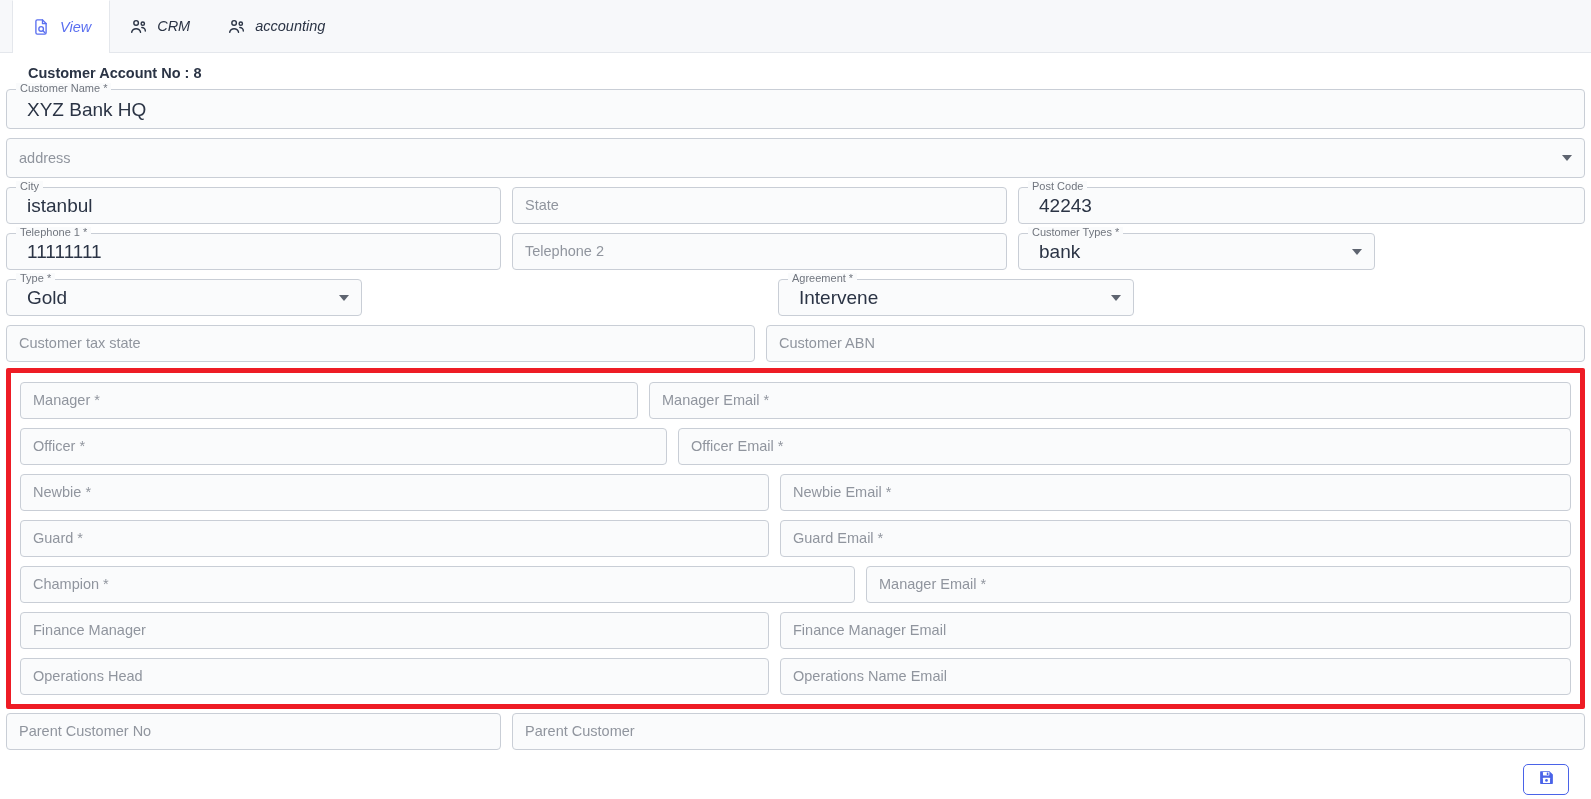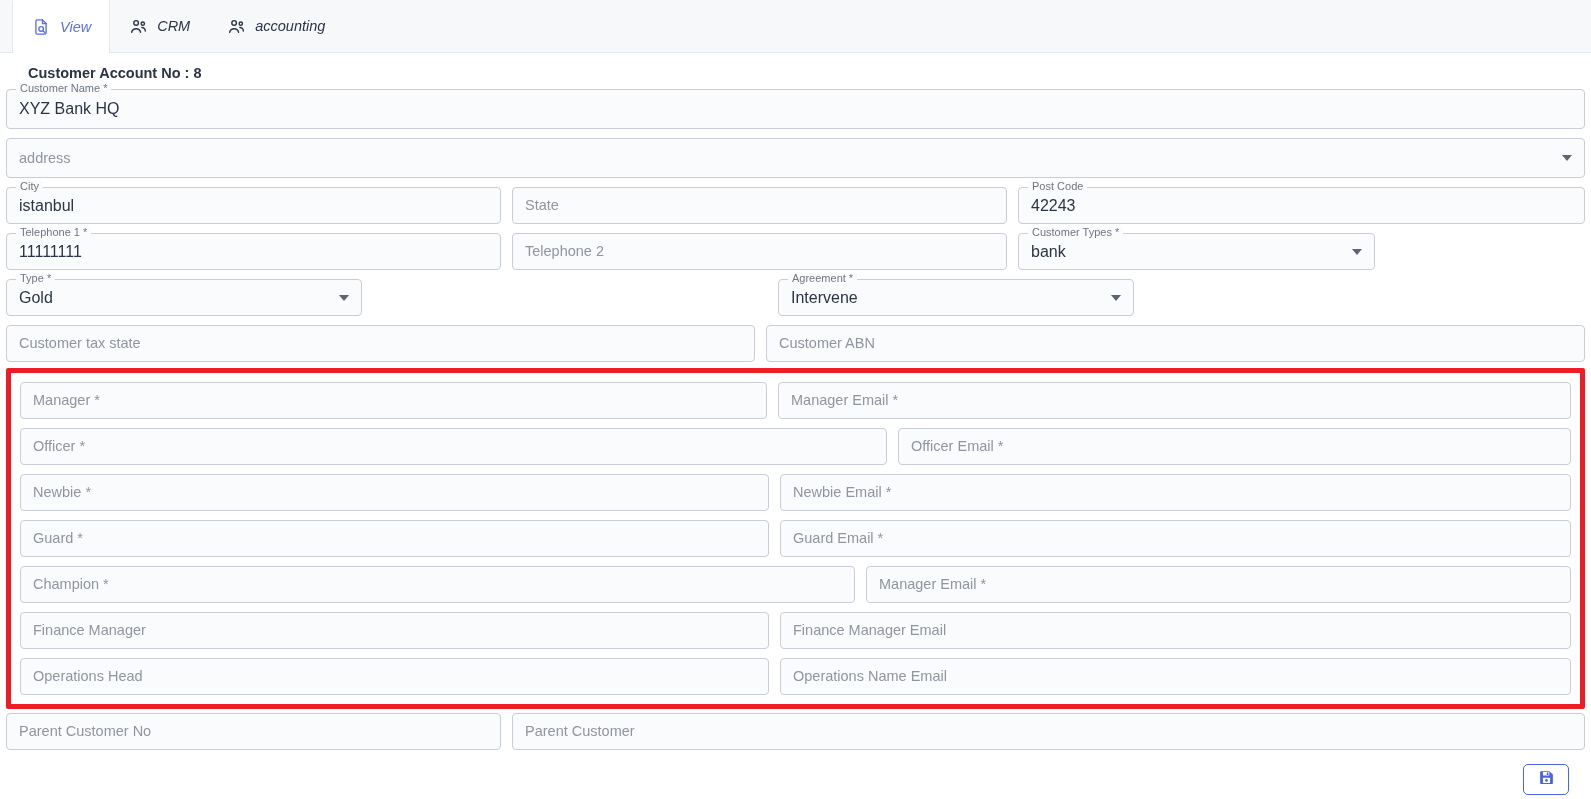--- a/index.html
+++ b/index.html
@@ -77,21 +77,21 @@
     border: 1px solid #c9ced6;
     border-radius: 4px;
     background: #fafbfc;
     display: flex;
     align-items: center;
     padding: 0 12px;
     font-size: 14.5px;
     color: #2b3445;
     cursor: text;
   }
-  .field .val { color: #2b3445; font-size: 16px; line-height: 1; }
+  .field .val { color: #2b3445; font-size: 19px; line-height: 1; margin-left: 8px; }
   .field .ph { color: #90959e; font-size: 14.5px; line-height: 1; }
   .field .lbl {
     position: absolute;
     top: -7px;
     left: 9px;
     padding: 0 4px;
     background: #fafbfc;
     font-size: 11px;
     color: #70757e;
     line-height: 1;
@@ -282,34 +282,34 @@
     <div class="cell" style="flex:1">
       <div class="field">
         <span class="ph">Customer ABN</span>
       </div>
     </div>
   </div>
 
   <div class="highlight">
 
     <div class="row">
-      <div class="cell" style="width:747px">
+      <div class="cell" style="width:618px">
         <div class="field">
           <span class="ph">Manager *</span>
         </div>
       </div>
       <div class="cell" style="flex:1">
         <div class="field">
           <span class="ph">Manager Email *</span>
         </div>
       </div>
     </div>
 
     <div class="row">
-      <div class="cell" style="width:867px">
+      <div class="cell" style="width:647px">
         <div class="field">
           <span class="ph">Officer *</span>
         </div>
       </div>
       <div class="cell" style="flex:1">
         <div class="field">
           <span class="ph">Officer Email *</span>
         </div>
       </div>
     </div>

